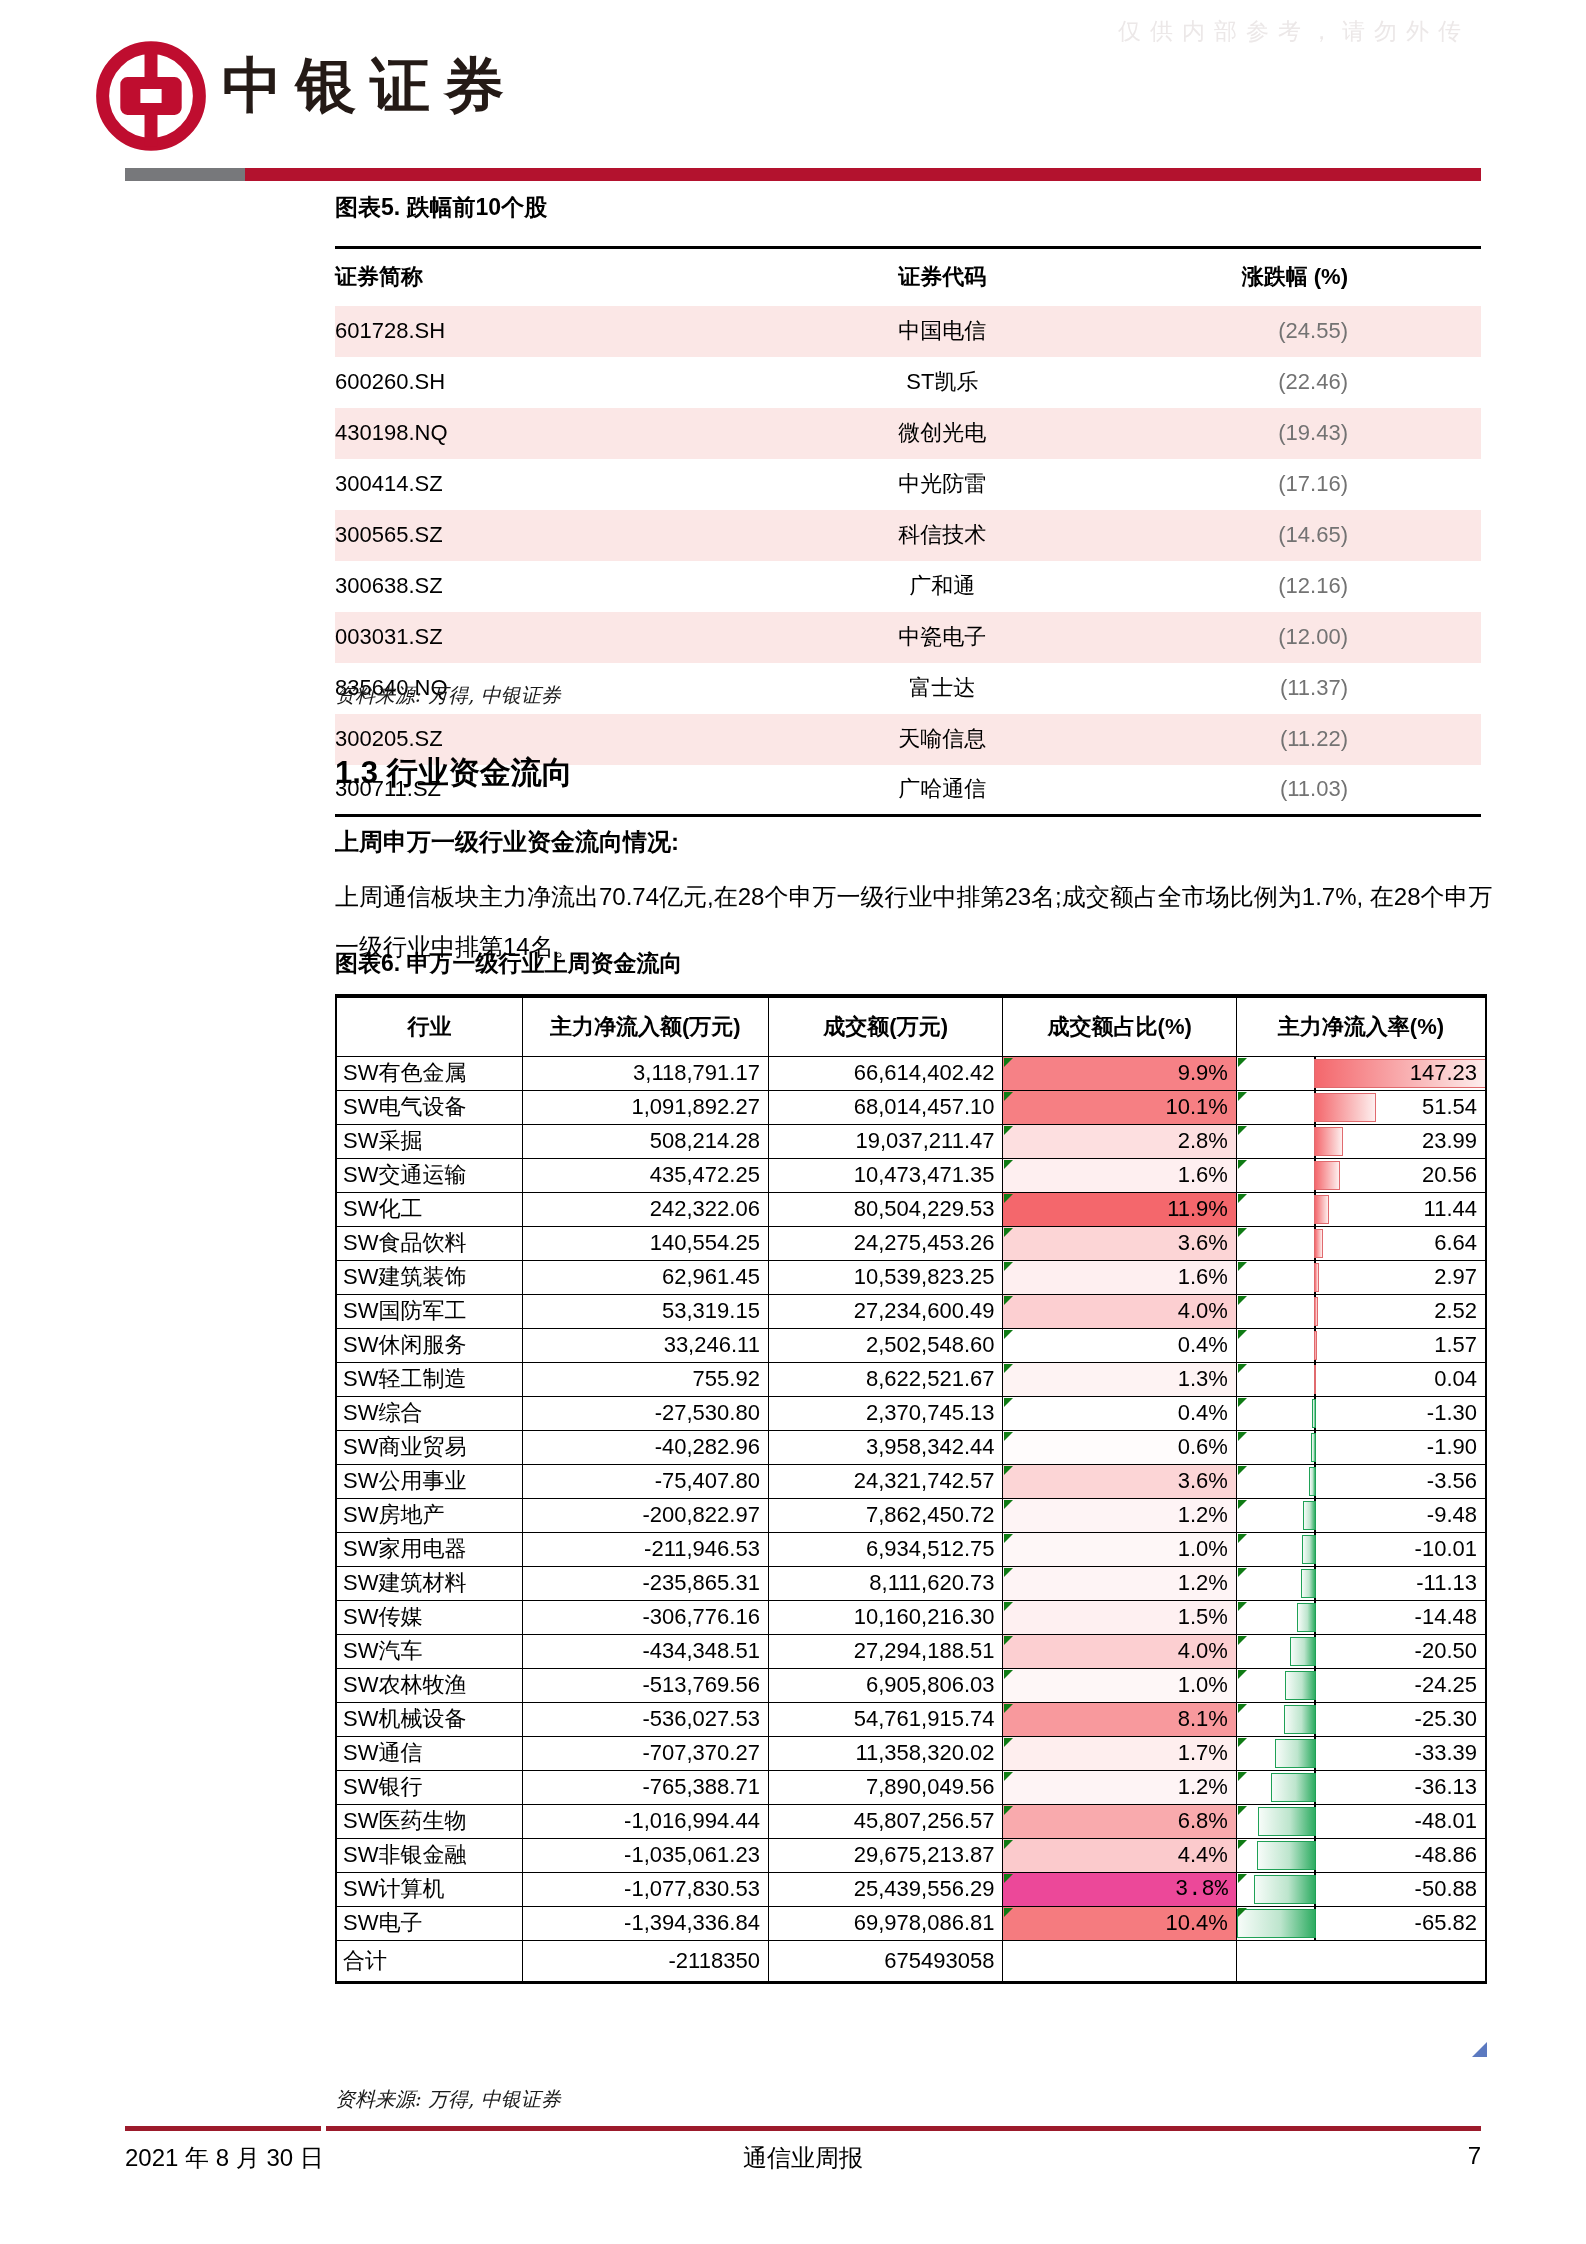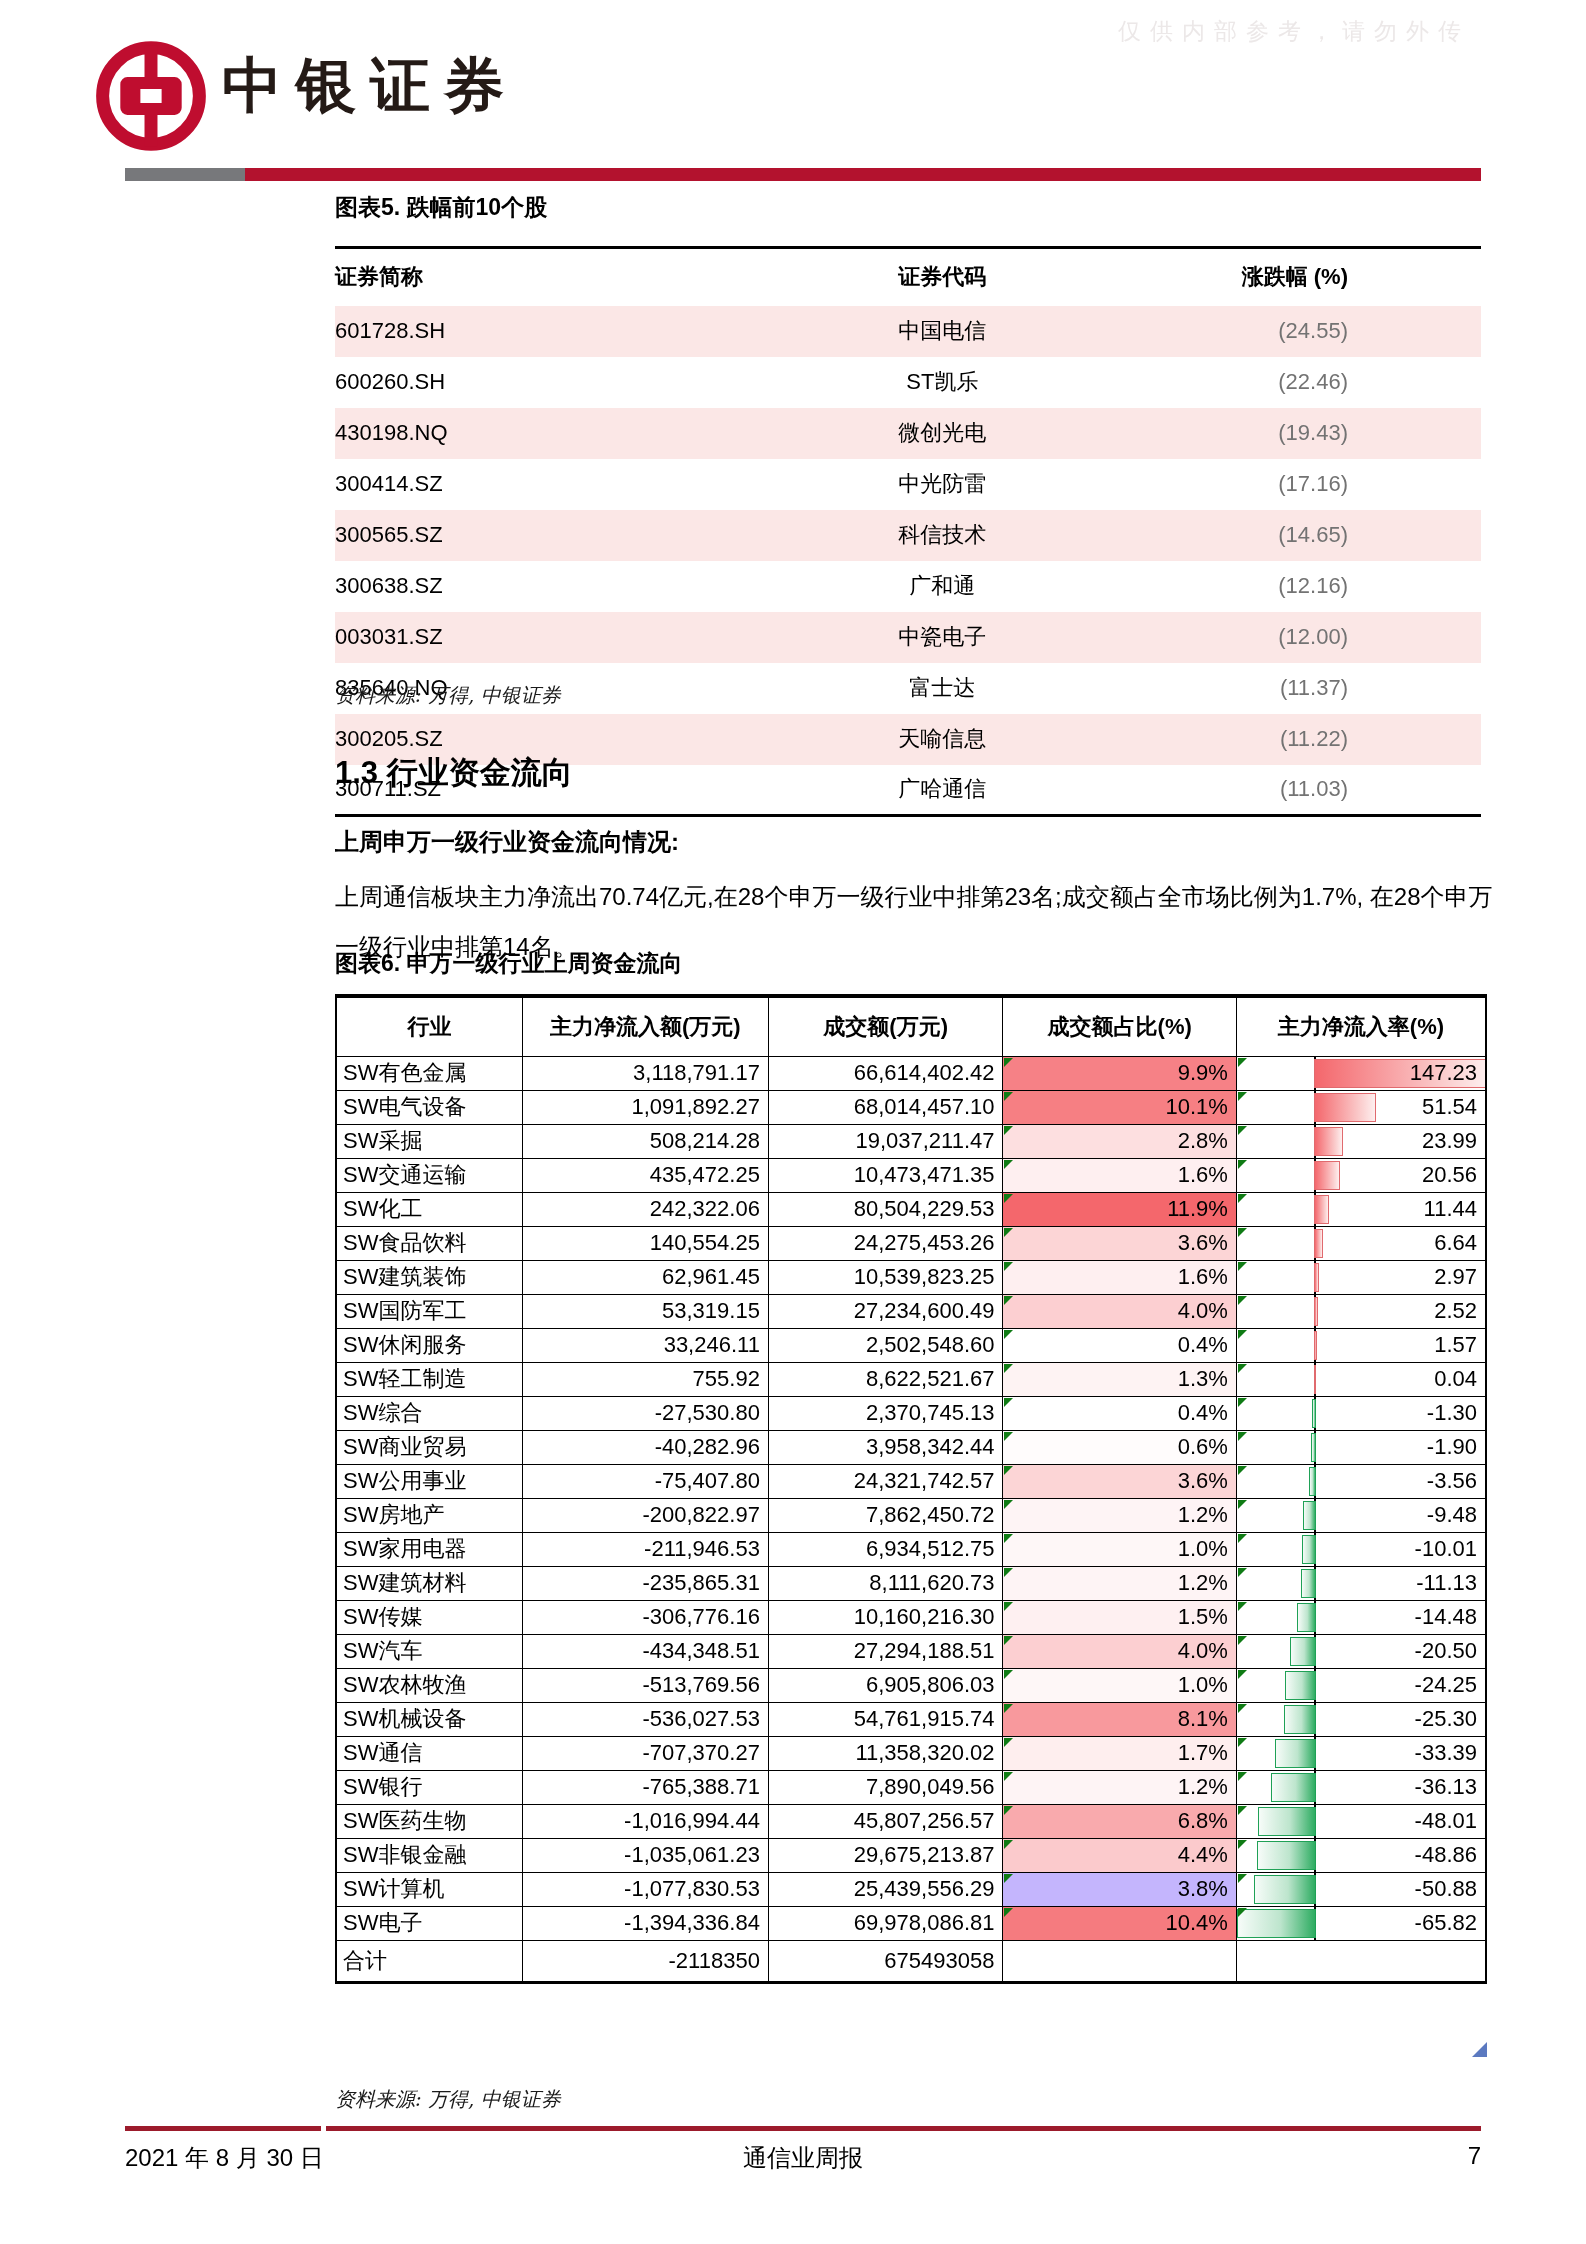--- a/index.html
+++ b/index.html
@@ -341,21 +341,21 @@
           <td class="ind">SW非银金融</td>
           <td class="num">-1,035,061.23</td>
           <td class="num">29,675,213.87</td>
           <td class="share" style="background: rgb(251, 202, 204);"><span class="tri"></span><span>4.4%</span></td>
           <td class="rate"><div class="axis"></div><span class="tri"></span><div class="bar" style="width: 22.9336%; left: 7.96057%; background: linear-gradient(90deg, rgb(247, 252, 249) 0%, rgb(189, 229, 205) 55%, rgb(45, 172, 97) 100%); border: 1px solid rgb(31, 161, 86);"></div><span class="val">-48.86</span></td>
         </tr>
         <tr>
           <td class="ind">SW计算机</td>
           <td class="num">-1,077,830.53</td>
           <td class="num">25,439,556.29</td>
-          <td class="share" style="background: #c4b5fd;"><span class="tri"></span><span>3.8%</span></td>
+          <td class="share" style="background: #ec4899; font-family: Liberation Mono, monospace;"><span class="tri"></span><span>3.8%</span></td>
           <td class="rate"><div class="axis"></div><span class="tri"></span><div class="bar" style="width: 23.8817%; left: 7.01244%; background: linear-gradient(90deg, rgb(247, 252, 249) 0%, rgb(189, 229, 205) 55%, rgb(45, 172, 97) 100%); border: 1px solid rgb(31, 161, 86);"></div><span class="val">-50.88</span></td>
         </tr>
         <tr>
           <td class="ind">SW电子</td>
           <td class="num">-1,394,336.84</td>
           <td class="num">69,978,086.81</td>
           <td class="share" style="background: rgb(245, 123, 127);"><span class="tri"></span><span>10.4%</span></td>
           <td class="rate"><div class="axis"></div><span class="tri"></span><div class="bar" style="width: 30.8942%; left: 0%; background: linear-gradient(90deg, rgb(247, 252, 249) 0%, rgb(189, 229, 205) 55%, rgb(45, 172, 97) 100%); border: 1px solid rgb(31, 161, 86);"></div><span class="val">-65.82</span></td>
         </tr>
         <tr class="total">

